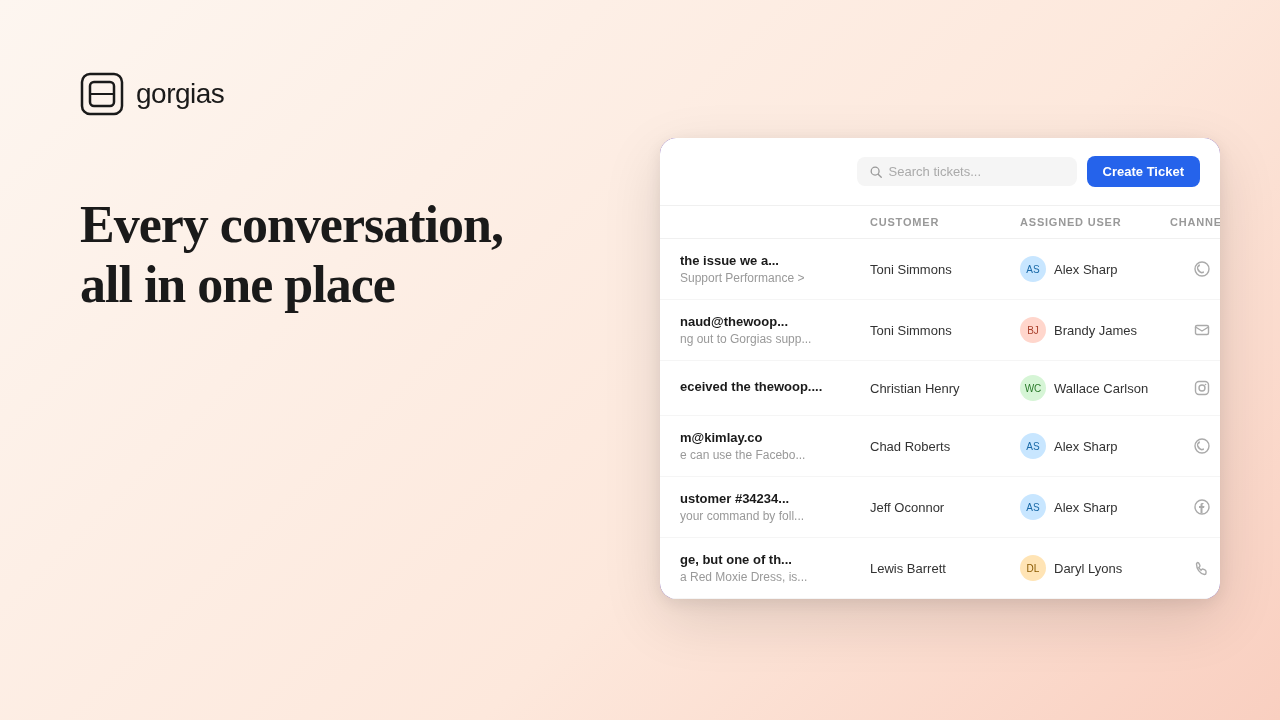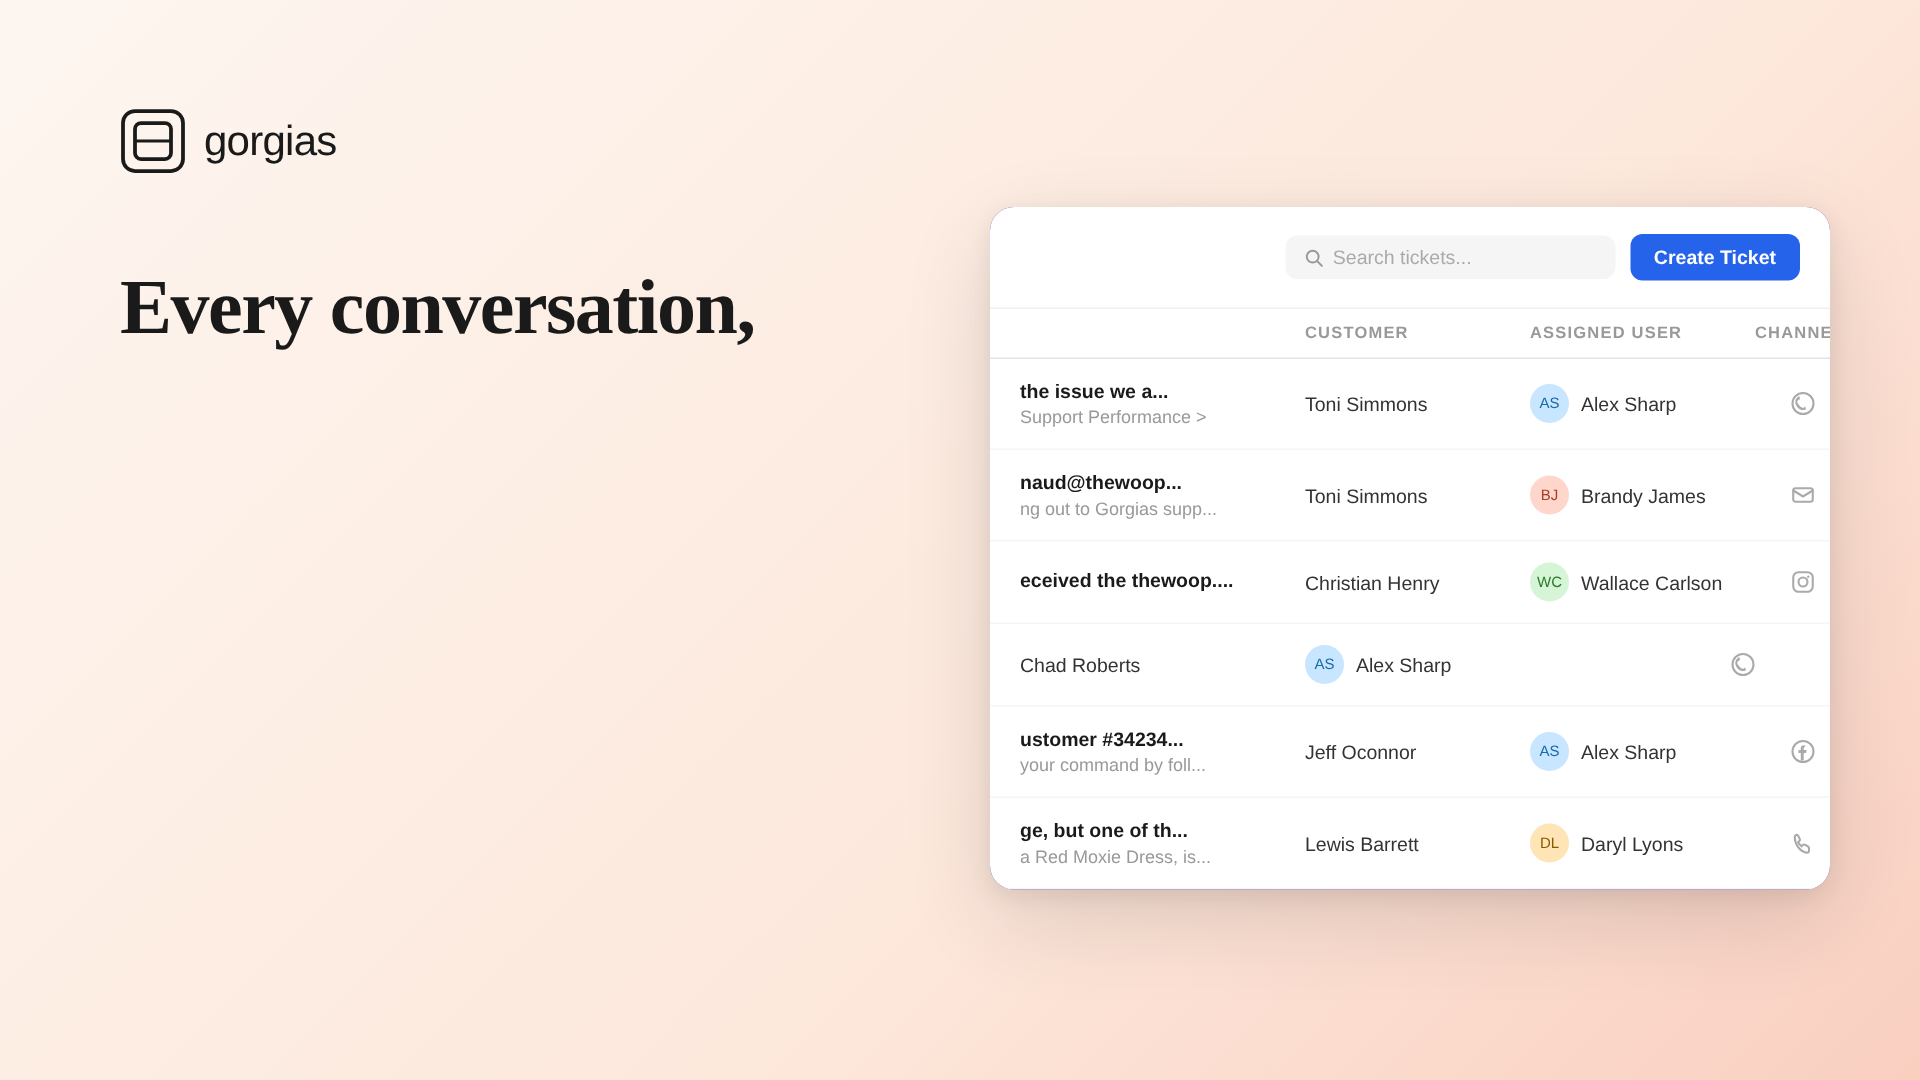--- a/index.html
+++ b/index.html
@@ -31,21 +31,21 @@
     .logo-text {
       font-size: 28px;
       font-weight: 500;
       color: #1a1a1a;
       letter-spacing: -0.5px;
     }
 
     
     .hero-text {
       position: absolute;
-      top: 176px;
+      top: 195px;
       left: 80px;
       max-width: 500px;
     }
 
     .hero-heading {
       font-size: 52px;
       font-weight: 700;
       color: #1a1a1a;
       line-height: 1.15;
       letter-spacing: -1px;
@@ -228,20 +228,21 @@
     <rect x="2" y="2" width="40" height="40" rx="8" stroke="#1a1a1a" stroke-width="2.5" fill="none"></rect>
     <rect x="10" y="10" width="24" height="24" rx="4" stroke="#1a1a1a" stroke-width="2.5" fill="none"></rect>
     <line x1="10" y1="22" x2="34" y2="22" stroke="#1a1a1a" stroke-width="2"></line>
   </svg>
   <span class="logo-text">gorgias</span>
 </div>
 
 <div class="hero-text">
   <h1 class="hero-heading">
     <span>Every conversation,</span><br>
+    <span>all in one place</span>
   </h1>
 </div>
 
 <div class="panel">
 
   <div class="panel-topbar">
     <div class="search-box">
       <svg class="search-icon-svg" viewBox="0 0 16 16" fill="none">
         <circle cx="7" cy="7" r="4.5" stroke="#999" stroke-width="1.5"></circle>
         <line x1="10.5" y1="10.5" x2="14" y2="14" stroke="#999" stroke-width="1.5" stroke-linecap="round"></line>
@@ -305,20 +306,24 @@
     </div>
     <div class="channel-icon">
           <svg width="16" height="16" viewBox="0 0 16 16" fill="none">
       <rect x="1.5" y="1.5" width="13" height="13" rx="3.5" stroke="#aaa" stroke-width="1.4"></rect>
       <circle cx="8" cy="8" r="3" stroke="#aaa" stroke-width="1.4"></circle>
       <circle cx="11.5" cy="4.5" r="0.8" fill="#aaa"></circle>
     </svg>
         </div>
   </div>
       <div class="table-row table-row-4col">
+    <div class="ticket-info">
+      <div class="ticket-subject">m@kimlay.co</div>
+      <div class="ticket-preview">e can use the Facebo...</div>
+    </div>
     <div class="customer-name">Chad Roberts</div>
     <div class="assigned-user">
       <div class="avatar" style="background:#c8e6ff;color:#1a6aa8">AS</div>
       <span class="user-name">Alex Sharp</span>
     </div>
     <div class="channel-icon">
           <svg width="16" height="16" viewBox="0 0 16 16" fill="none">
       <circle cx="8" cy="8" r="7" stroke="#aaa" stroke-width="1.4"></circle>
       <path d="M5 8.5c.5 1 1.5 2 3 2.5l1.5-1 .5 2-2.5.5C5 12 3.5 10 3 8c-.5-2 .5-4 2.5-5l.5 2-1.5 1c-.5.5-.5 1.5.5 2.5z" fill="#aaa"></path>
     </svg>

